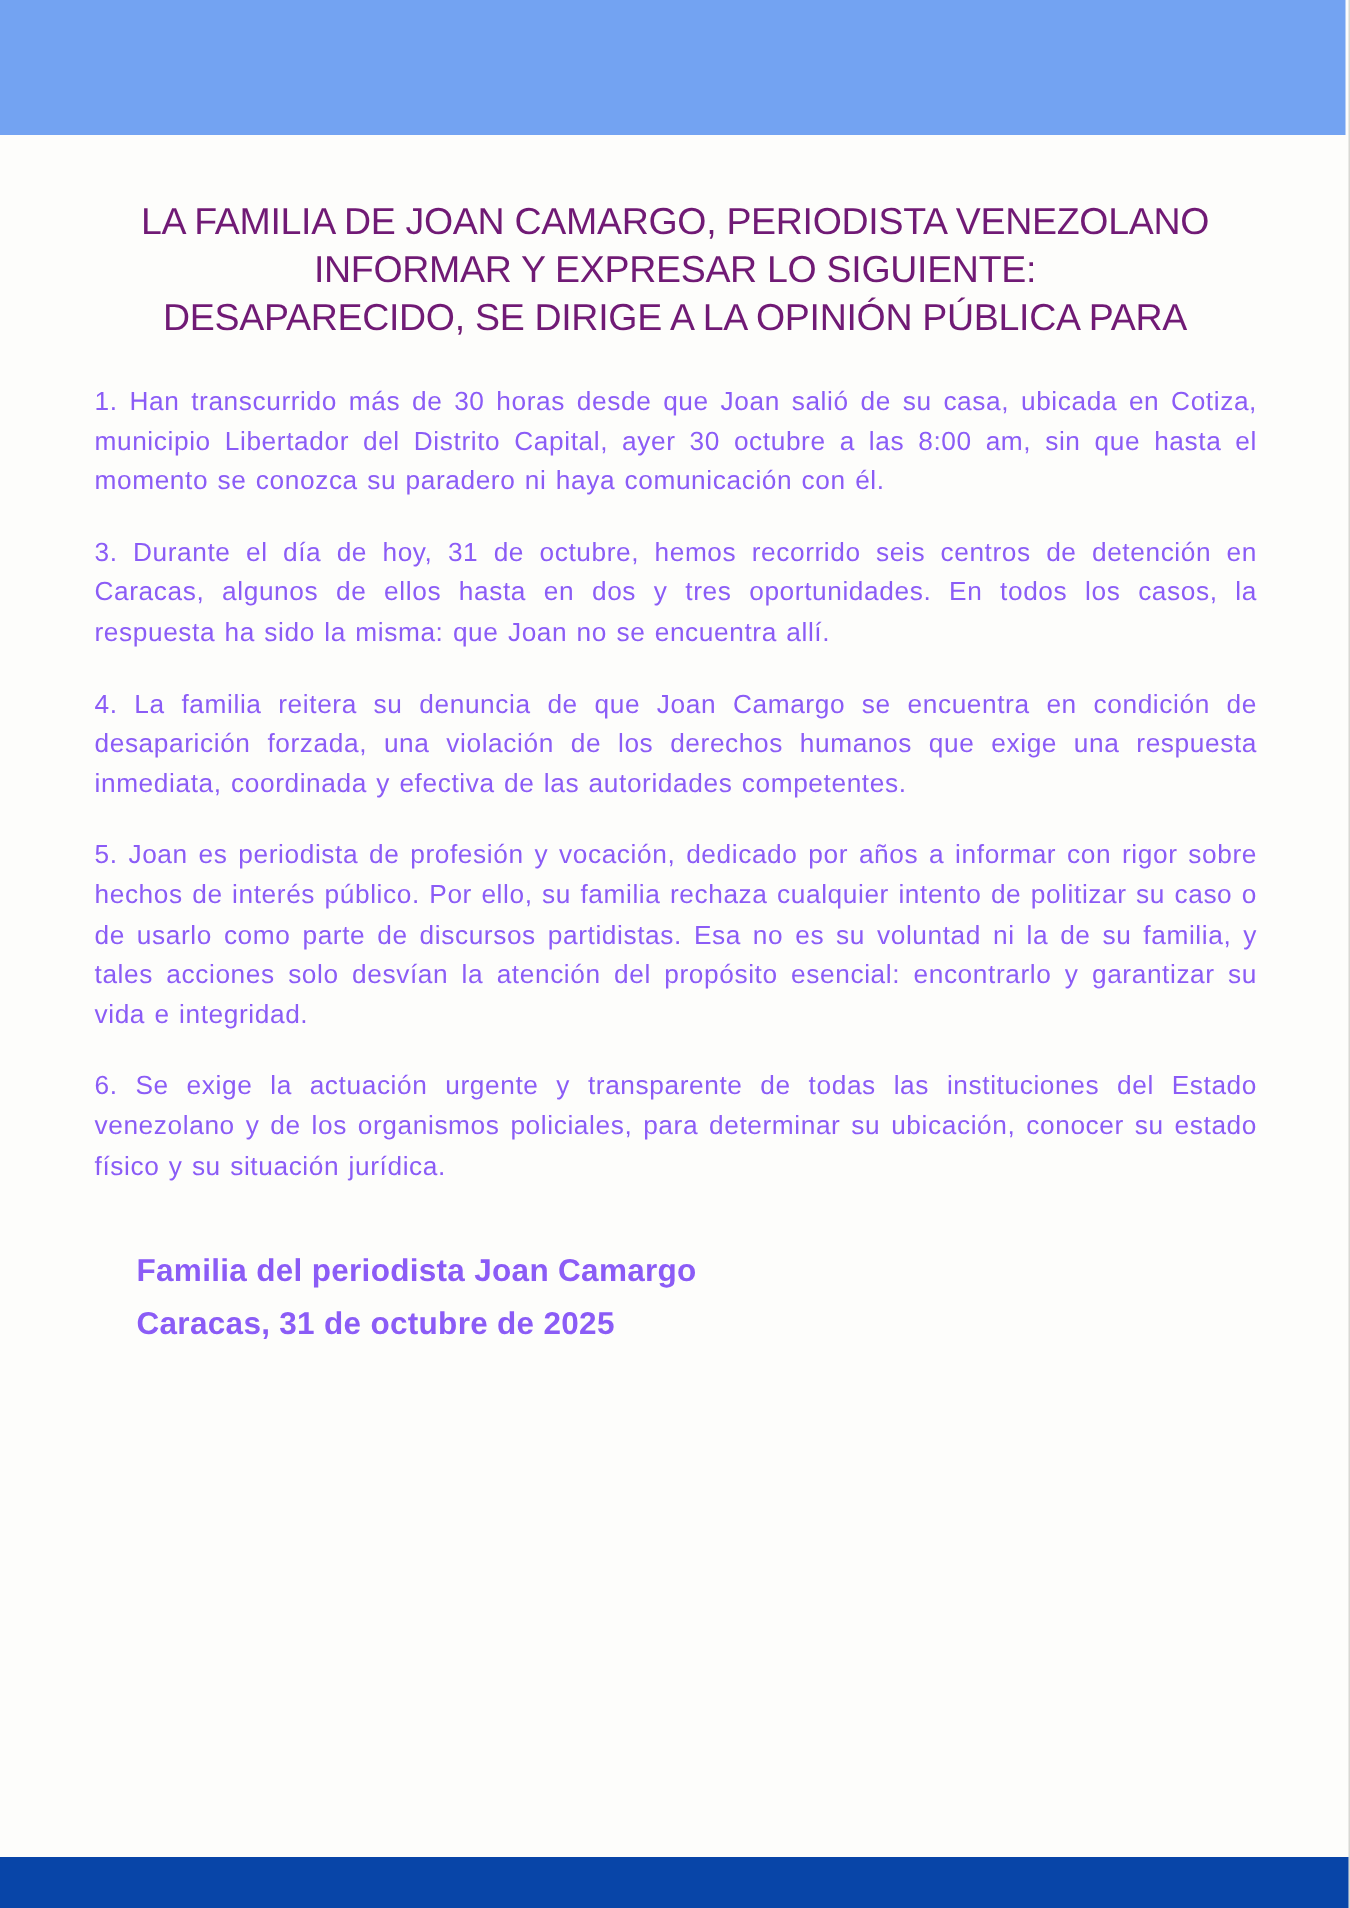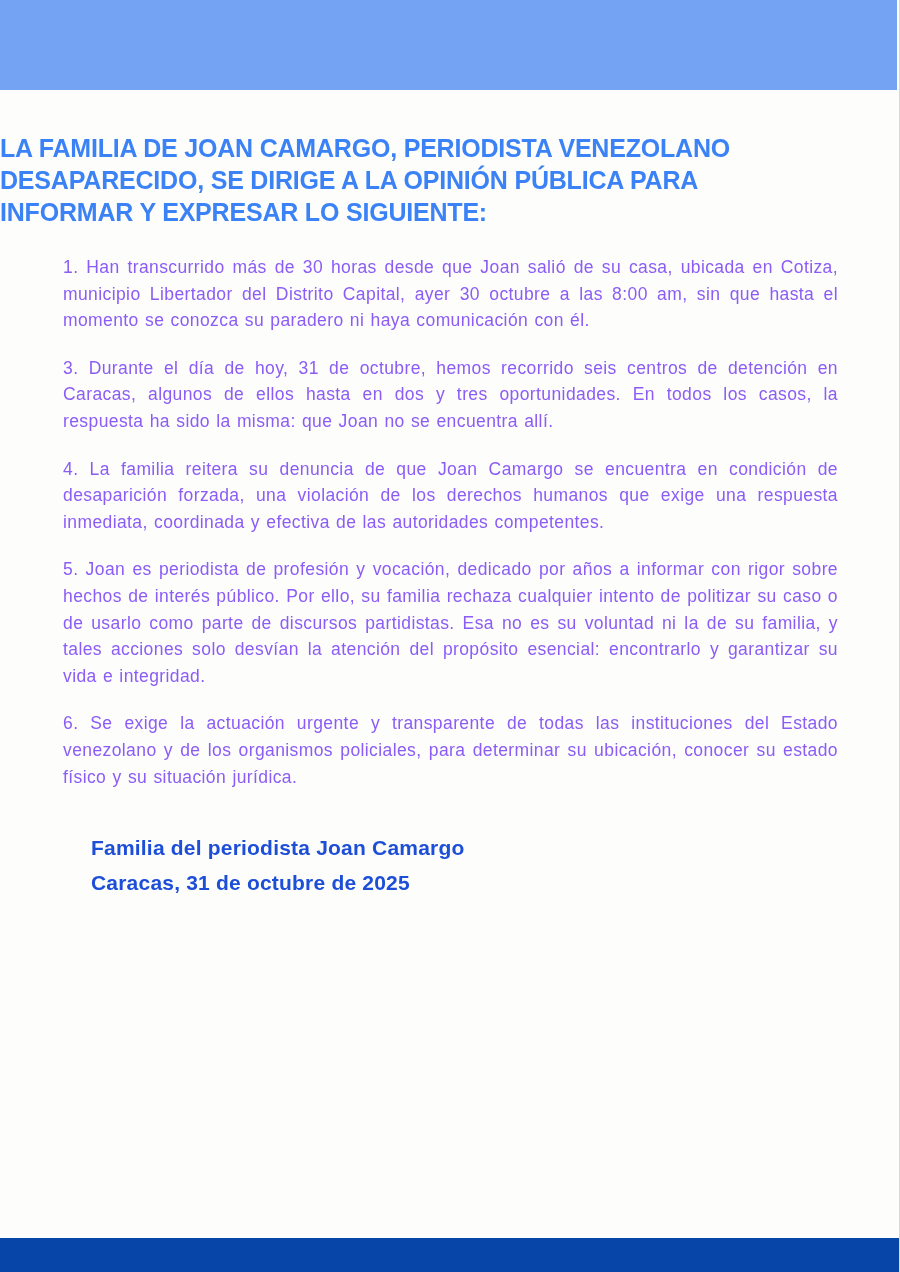--- a/index.html
+++ b/index.html
@@ -28,62 +28,63 @@
     height: 34px;
     background: #0845a8;
   }
   .content {
     position: absolute;
     top: 90px; left: 0;
     width: 900px;
     padding-top: 42px;
   }
   .doc-title {
-    color: #3b82f6;
-    font-weight: bold;
+    text-align: center;
+    color: #701a75;
+    font-weight: normal;
     font-size: 25px;
     line-height: 32px;
     letter-spacing: -0.2px;
     margin-bottom: 26px;
   }
   .doc-title .title-line { display: block; }
   .body-text {
     width: 775px;
     margin: 0 auto 0 63px;
     color: #8b5cf6;
     font-size: 17.5px;
     line-height: 26.6px;
     letter-spacing: 0.4px;
     word-spacing: 1px;
     text-align: justify;
   }
   .body-text p { margin-bottom: 21px; }
   .signature {
     margin: 40px 0 0 91px;
-    color: #1d4ed8;
+    color: #8b5cf6;
     font-weight: bold;
     font-size: 21px;
     line-height: 35px;
     letter-spacing: 0.2px;
   }
   .signature div { display: block; }
 </style>
 </head>
 <body>
 
 <div class="page">
 
   <div class="band-top"></div>
 
   <div class="content">
 
     <h1 class="doc-title">
       <span class="title-line">LA FAMILIA DE JOAN CAMARGO, PERIODISTA VENEZOLANO</span>
+      <span class="title-line">INFORMAR Y EXPRESAR LO SIGUIENTE:</span>
       <span class="title-line">DESAPARECIDO, SE DIRIGE A LA OPINIÓN PÚBLICA PARA</span>
-      <span class="title-line">INFORMAR Y EXPRESAR LO SIGUIENTE:</span>
     </h1>
 
     <div class="body-text">
       <p>1. Han transcurrido más de 30 horas desde que Joan salió de su casa, ubicada en Cotiza, municipio Libertador del Distrito Capital, ayer 30 octubre a las 8:00 am, sin que hasta el momento se conozca su paradero ni haya comunicación con él.</p>
       <p>3. Durante el día de hoy, 31 de octubre, hemos recorrido seis centros de detención en Caracas, algunos de ellos hasta en dos y tres oportunidades. En todos los casos, la respuesta ha sido la misma: que Joan no se encuentra allí.</p>
       <p>4. La familia reitera su denuncia de que Joan Camargo se encuentra en condición de desaparición forzada, una violación de los derechos humanos que exige una respuesta inmediata, coordinada y efectiva de las autoridades competentes.</p>
       <p>5. Joan es periodista de profesión y vocación, dedicado por años a informar con rigor sobre hechos de interés público. Por ello, su familia rechaza cualquier intento de politizar su caso o de usarlo como parte de discursos partidistas. Esa no es su voluntad ni la de su familia, y tales acciones solo desvían la atención del propósito esencial: encontrarlo y garantizar su vida e integridad.</p>
       <p>6. Se exige la actuación urgente y transparente de todas las instituciones del Estado venezolano y de los organismos policiales, para determinar su ubicación, conocer su estado físico y su situación jurídica.</p>
     </div>
 

